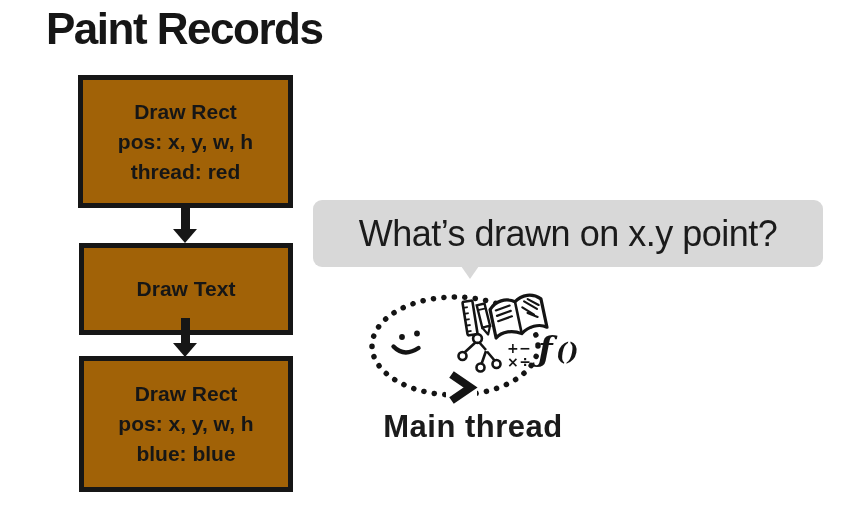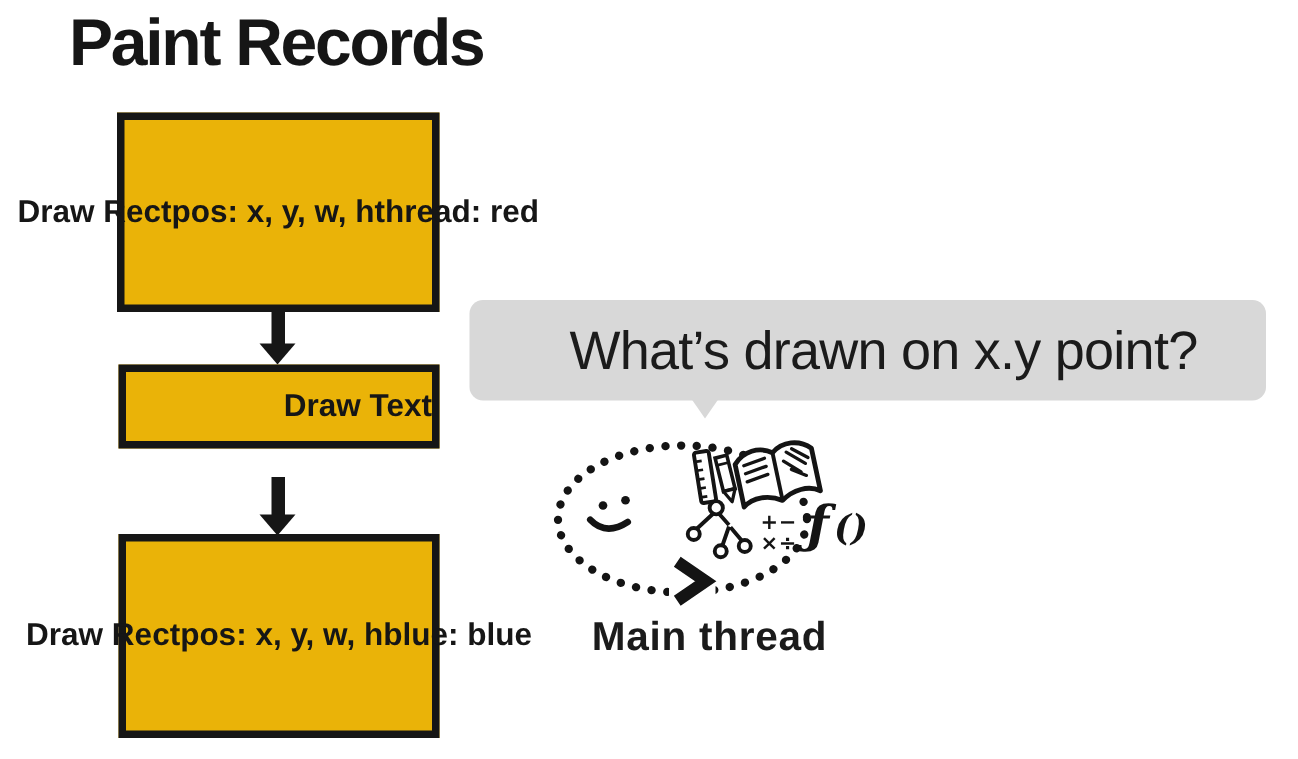--- a/index.html
+++ b/index.html
@@ -19,27 +19,28 @@
     font-size: 44px;
     font-weight: 700;
     letter-spacing: -1.5px;
     color: var(--ink, #161616);
     white-space: nowrap;
   }
   .fc-box {
     position: absolute;
     box-sizing: border-box;
     border: 5px solid var(--ink, #161616);
-    background: #eab308;
+    background: #a16207;
     display: flex;
+    flex-direction: column;
     align-items: center;
     justify-content: center;
   }
   #box1 { left: 78px; top: 75px;  width: 215px; height: 133px; }
-  #box2 { left: 79px; top: 243px; width: 214px; height: 56px; justify-content: flex-end;  }
+  #box2 { left: 79px; top: 243px; width: 214px; height: 92px;  }
   #box3 { left: 79px; top: 356px; width: 214px; height: 136px; }
   .fc-line {
     font-size: 21px;
     font-weight: 700;
     line-height: 30px;
     white-space: nowrap;
   }
   .arrow { position: absolute; width: 25px; }
   .arrow .stem {
     position: absolute; left: 8px; top: 0; width: 9px;
@@ -55,41 +56,41 @@
   #arrow1 .stem { height: 23px; }
   #arrow1 .head { top: 22px; }
   #arrow2 { left: 173px; top: 318px; height: 39px; }
   #arrow2 .stem { height: 26px; }
   #arrow2 .head { top: 25px; }
   .bubble {
     position: absolute;
     left: 313px; top: 200px; width: 510px; height: 67px;
     background: var(--bubble-gray, #d8d8d8);
     border-radius: 9px;
-    display: flex; align-items: center; justify-content: center; padding-left: 21px;
+    display: flex; align-items: center; justify-content: center;
   }
   .bubble-text {
     font-size: 36px;
     font-weight: 400;
     letter-spacing: -0.5px;
     color: #1b1b1b;
     white-space: nowrap;
   }
   .bubble-tail {
     position: absolute; left: 148px; top: 66px;
     width: 0; height: 0;
     border-left: 9px solid transparent;
     border-right: 9px solid transparent;
     border-top: 13px solid var(--bubble-gray, #d8d8d8);
   }
   .doodle-svg { position: absolute; left: 360px; top: 287px; width: 225px; height: 118px; }
   .main-thread-label {
     position: absolute; left: 378px; top: 409px; width: 190px;
     text-align: center;
-    font-size: 27px; font-weight: 700; letter-spacing: 0.5px;
+    font-size: 31px; font-weight: 700; letter-spacing: 0.5px;
     color: #1b1b1b;
     white-space: nowrap;
   }
   .svg-ink { stroke: #141414; }
   .svg-math {
     font-family: "DejaVu Sans", sans-serif;
     font-weight: 700; font-size: 14px; fill: #141414; letter-spacing: 0.5px;
   }
   .svg-func {
     font-family: "DejaVu Serif", serif;

